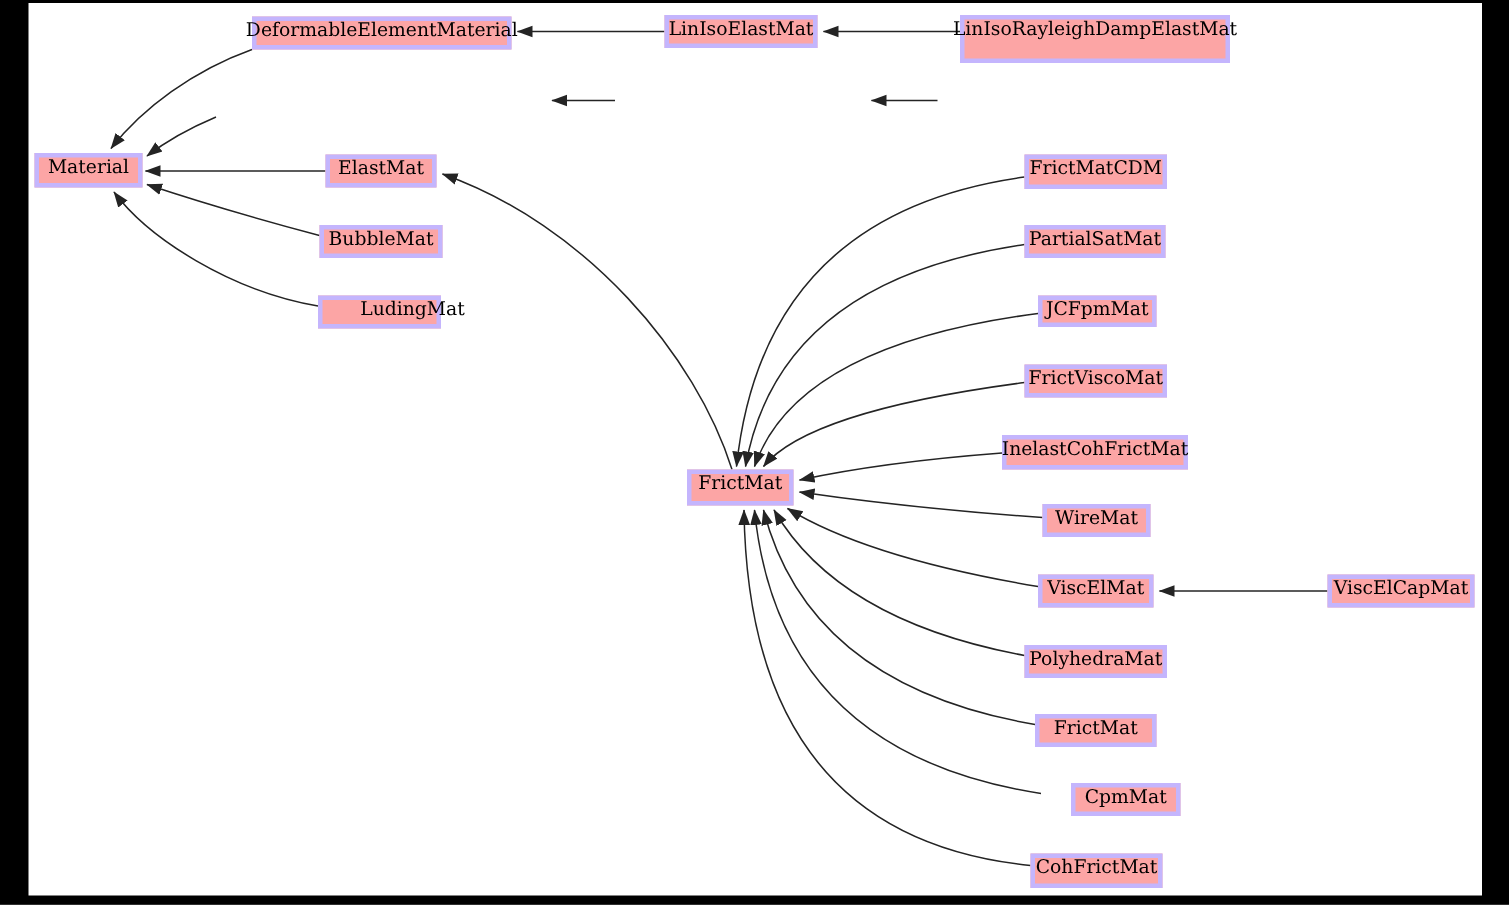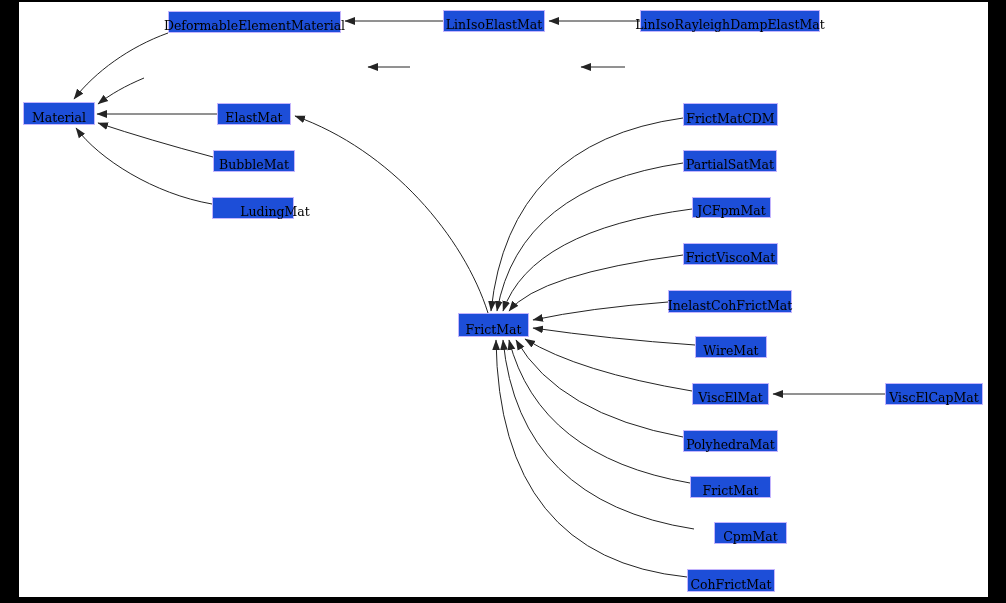--- a/index.html
+++ b/index.html
@@ -33,24 +33,24 @@
     height: 595px;
   }
   .edges path.edge {
     fill: none;
     stroke: #242424;
     stroke-width: 1;
   }
   .node {
     position: absolute;
     box-sizing: border-box;
-    background: #1d4ed8;
-    border: 1px solid #c4b5fd;
+    background: #fca5a5;
+    border: 3px solid #c4b5fd;
     display: flex;
-    align-items: flex-end;
+    align-items: flex-start;
     justify-content: center;
     cursor: pointer;
   }
   .node .lbl {
     font-size: 12.5px;
     color: #000000;
     white-space: nowrap;
     line-height: 1;
   }
 </style>
@@ -109,21 +109,21 @@
     </div>
 
     <div class="node" style="left:193px; top:195px; width:82px; height:22px;padding-left:44px;">
       <span class="lbl">LudingMat</span>
     </div>
 
     <div class="node" style="left:424px; top:8px; width:102px; height:22px;">
       <span class="lbl">LinIsoElastMat</span>
     </div>
 
-    <div class="node" style="left:621px; top:8px; width:180px; height:22px;">
+    <div class="node" style="left:621px; top:8px; width:180px; height:32px;">
       <span class="lbl">LinIsoRayleighDampElastMat</span>
     </div>
 
 
 
     <div class="node" style="left:439px; top:311px; width:71px; height:24px;">
       <span class="lbl">FrictMat</span>
     </div>
 
     <div class="node" style="left:664px; top:101px; width:95px; height:23px;">

